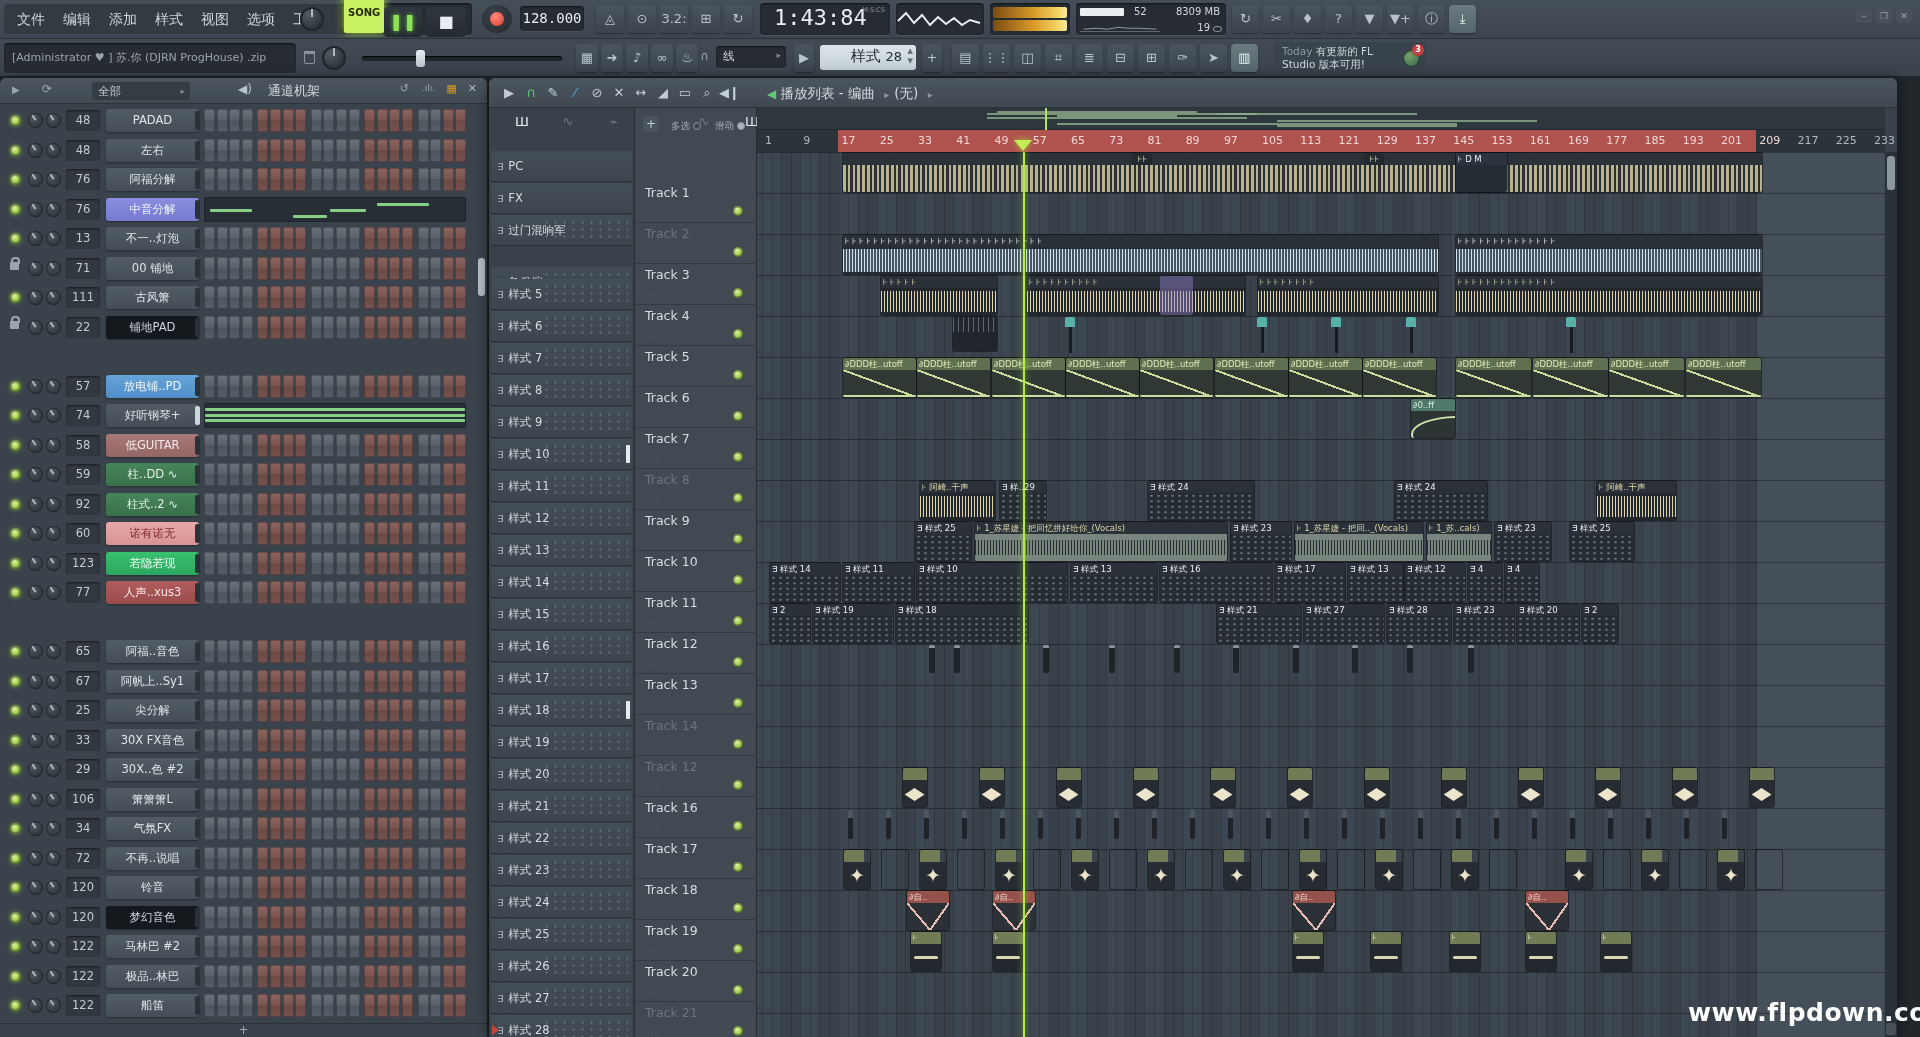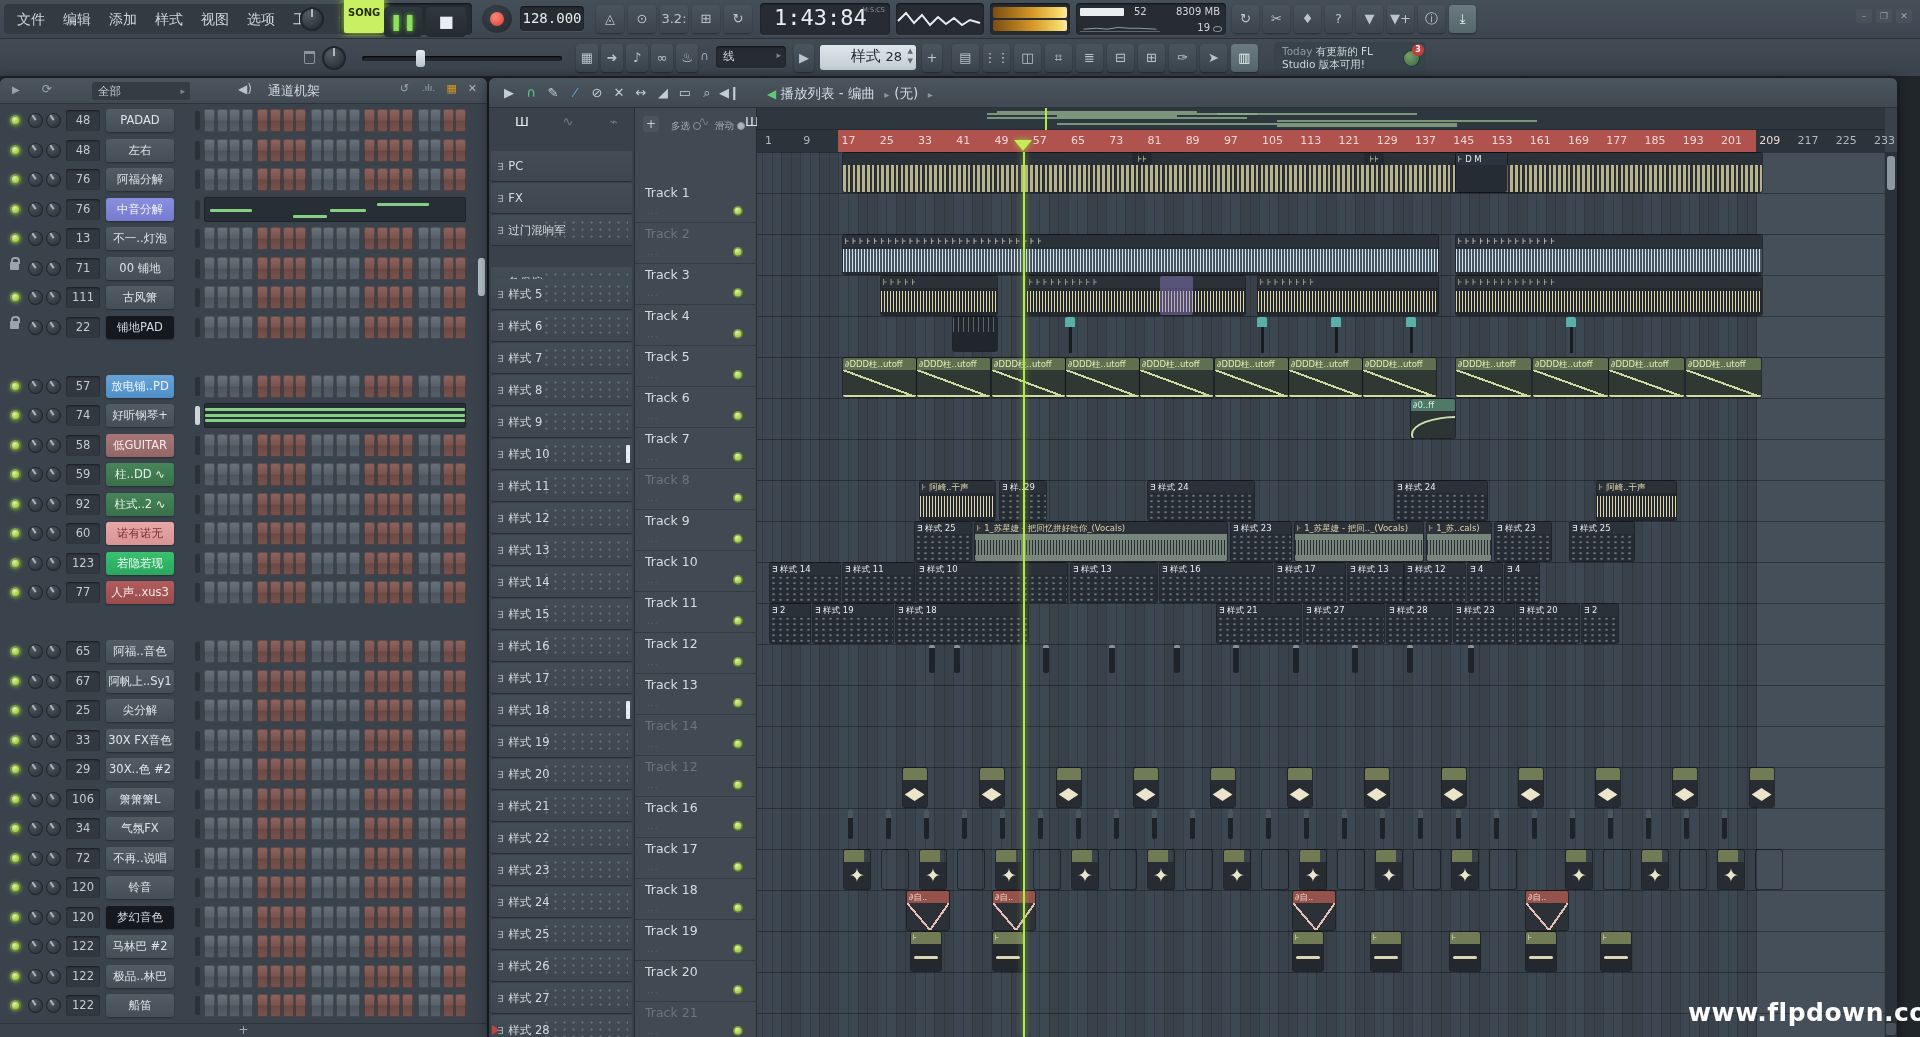--- a/index.html
+++ b/index.html
@@ -36,21 +36,21 @@
   #rack-header{position:absolute;left:0;top:0;width:100%;height:26px;background:linear-gradient(#4c565f,#414a53);border-bottom:1px solid #2c3339;font-size:13px}
   #rack-filter{position:absolute;left:92px;top:4px;width:98px;height:18px;background:#343c44;border-radius:3px;color:#c3cdd4;font-size:11.5px;line-height:18px;padding:0 6px}
   #rack-body{position:absolute;left:0;top:26px;width:100%;height:100%;background:#3a434c}
   .ch-row{position:absolute;left:0;width:487px;height:29px}
   .led{position:absolute;left:10px;top:9px;width:11px;height:11px;border-radius:50%;background:radial-gradient(circle at 38% 32%,#dff59a,#9cc74e 55%,#5d7f2d);box-shadow:inset 0 0 0 2px rgba(20,26,14,.35),0 0 4px rgba(160,210,80,.5)}
   .lock{position:absolute;left:10px;top:8px;width:9px;height:8px;background:#9aa4ad;border-radius:1px}
   .lock::before{content:"";position:absolute;left:1px;top:-5px;width:5px;height:5px;border:2px solid #9aa4ad;border-bottom:none;border-radius:4px 4px 0 0}
   .knob-s{position:absolute;top:7px;width:15px;height:15px;border-radius:50%;background:radial-gradient(circle at 35% 30%,#4e575f,#2f363c 75%);box-shadow:inset 0 0 0 1px #22282d}
   .knob-s::after{content:"";position:absolute;left:50%;top:1px;width:2px;height:6px;background:#a8b3bb;transform-origin:50% 6.5px;transform:translateX(-50%) rotate(-35deg)}
   .ch-num{position:absolute;left:66px;top:4px;width:34px;height:21px;background:#31383f;border-radius:3px;color:#c3ccd2;font-size:11.5px;text-align:center;line-height:21px;box-shadow:inset 0 1px 2px rgba(0,0,0,.5)}
-  .ch-name{position:absolute;left:106px;top:3px;width:68px;height:23px;border-radius:3px;background:linear-gradient(#525c65,#454e57);color:#dde4e9;font-size:11.5px;text-align:center;line-height:23px;white-space:nowrap;overflow:hidden;box-shadow:0 1px 2px rgba(0,0,0,.35)}
+  .ch-name{position:absolute;left:106px;top:3px;width:93px;height:23px;border-radius:3px;background:linear-gradient(#525c65,#454e57);color:#dde4e9;font-size:11.5px;text-align:center;line-height:23px;white-space:nowrap;overflow:hidden;box-shadow:0 1px 2px rgba(0,0,0,.35)}
   .ch-slot{position:absolute;left:195px;top:5px;width:5px;height:19px;background:#2a3138;border-radius:2px}
   .step{position:absolute;top:3px;width:11px;height:23px;border-radius:2.5px;background:linear-gradient(#6a737b,#59626b 46%,#4d565e 54%,#57606a);box-shadow:inset 0 0 0 1px rgba(0,0,0,.25)}
   .step.m{background:linear-gradient(#8c6560,#7b544f 46%,#6b4a45 54%,#775350)}
   .prev{position:absolute;left:204px;top:2px;width:262px;height:25px;background:#272e35;border:1px solid #1d2329;border-radius:2px}
   .prev i{position:absolute;background:#84cf84;border-radius:1px}
   #rack-bottom{position:absolute;left:0;top:945px;width:487px;height:14px;background:#3a434c;border-top:1px solid #2b3238;color:#9fa9b1;text-align:center;line-height:13px;font-size:12px}
   #rack-scroll{position:absolute;right:2px;top:180px;width:7px;height:38px;background:#c6cfd5;border-radius:3px;opacity:.85}
   
   #playlist{position:absolute;left:489px;top:78px;width:1408px;height:959px;background:#39424b;border-radius:6px 6px 0 0;overflow:hidden;box-shadow:0 0 12px rgba(0,0,0,.5)}
   #pl-toolbar{position:absolute;left:0;top:0;width:100%;height:30px;background:linear-gradient(#4b555e,#404952);border-bottom:1px solid #2b3238}
@@ -202,20 +202,23 @@
       <div class="tbtn lit" style="left: 1449px; width: 27px;">⤓</div>
     </div>
   <div id="winctls">
       <div class="winctl" style="left: 1856px;">–</div>
       <div class="winctl" style="left: 1876px;">❐</div>
       <div class="winctl" style="left: 1896px;">✕</div>
     </div>
 </div>
 
 <div id="row2">
+  <div class="panel" style="left:4px;top:4px;width:292px;height:30px">
+    <div id="hint-text">[Administrator ♥      ]  苏.你 (DJRN ProgHouse)  .zip</div>
+  </div>
   <div class="trash" style="left:304px;top:12px"></div>
   <div class="knob" style="left:322px;top:7px"></div>
   <div id="master-slider" style="left:362px;top:17px;width:200px">
     <div id="master-handle" style="left:54px"></div>
   </div>
   <div id="row2-left-btns">
       <div class="tbtn" style="left: 576px; width: 22px;">▦</div>
       <div class="tbtn" style="left: 601px; width: 22px;">➜</div>
       <div class="tbtn" style="left: 626px; width: 22px;">♪</div>
       <div class="tbtn" style="left: 651px; width: 22px;">∞</div>

